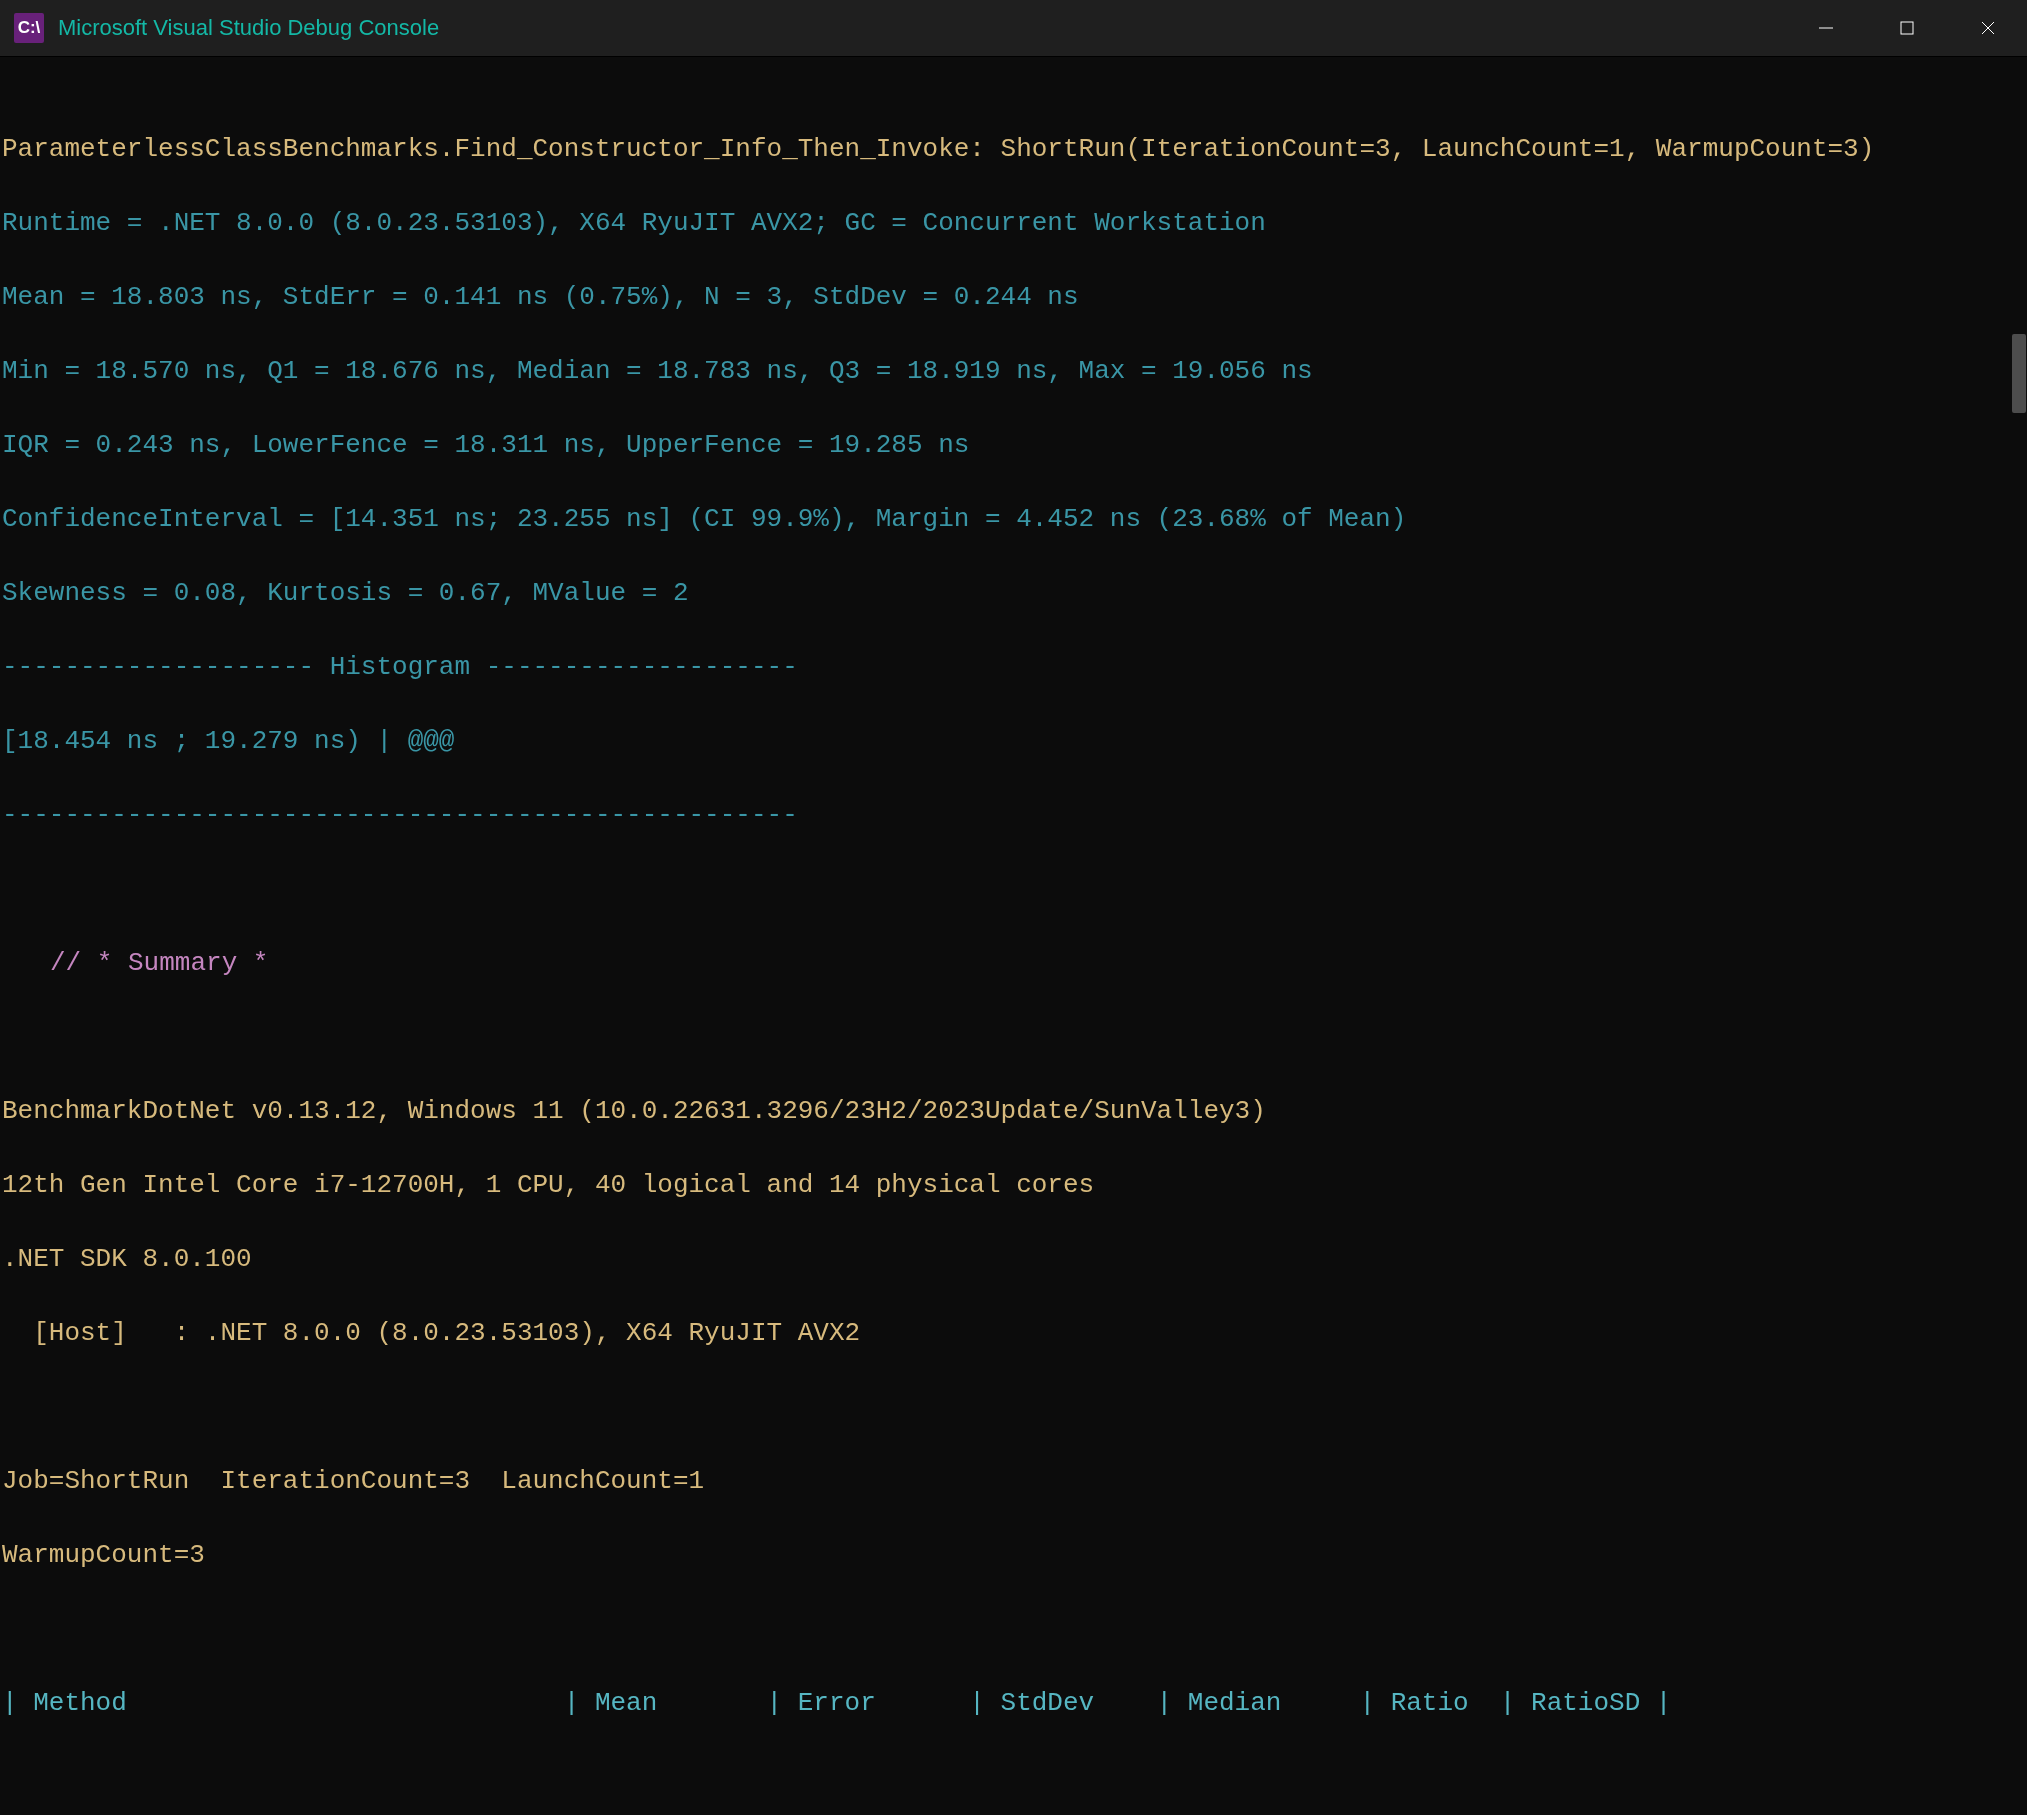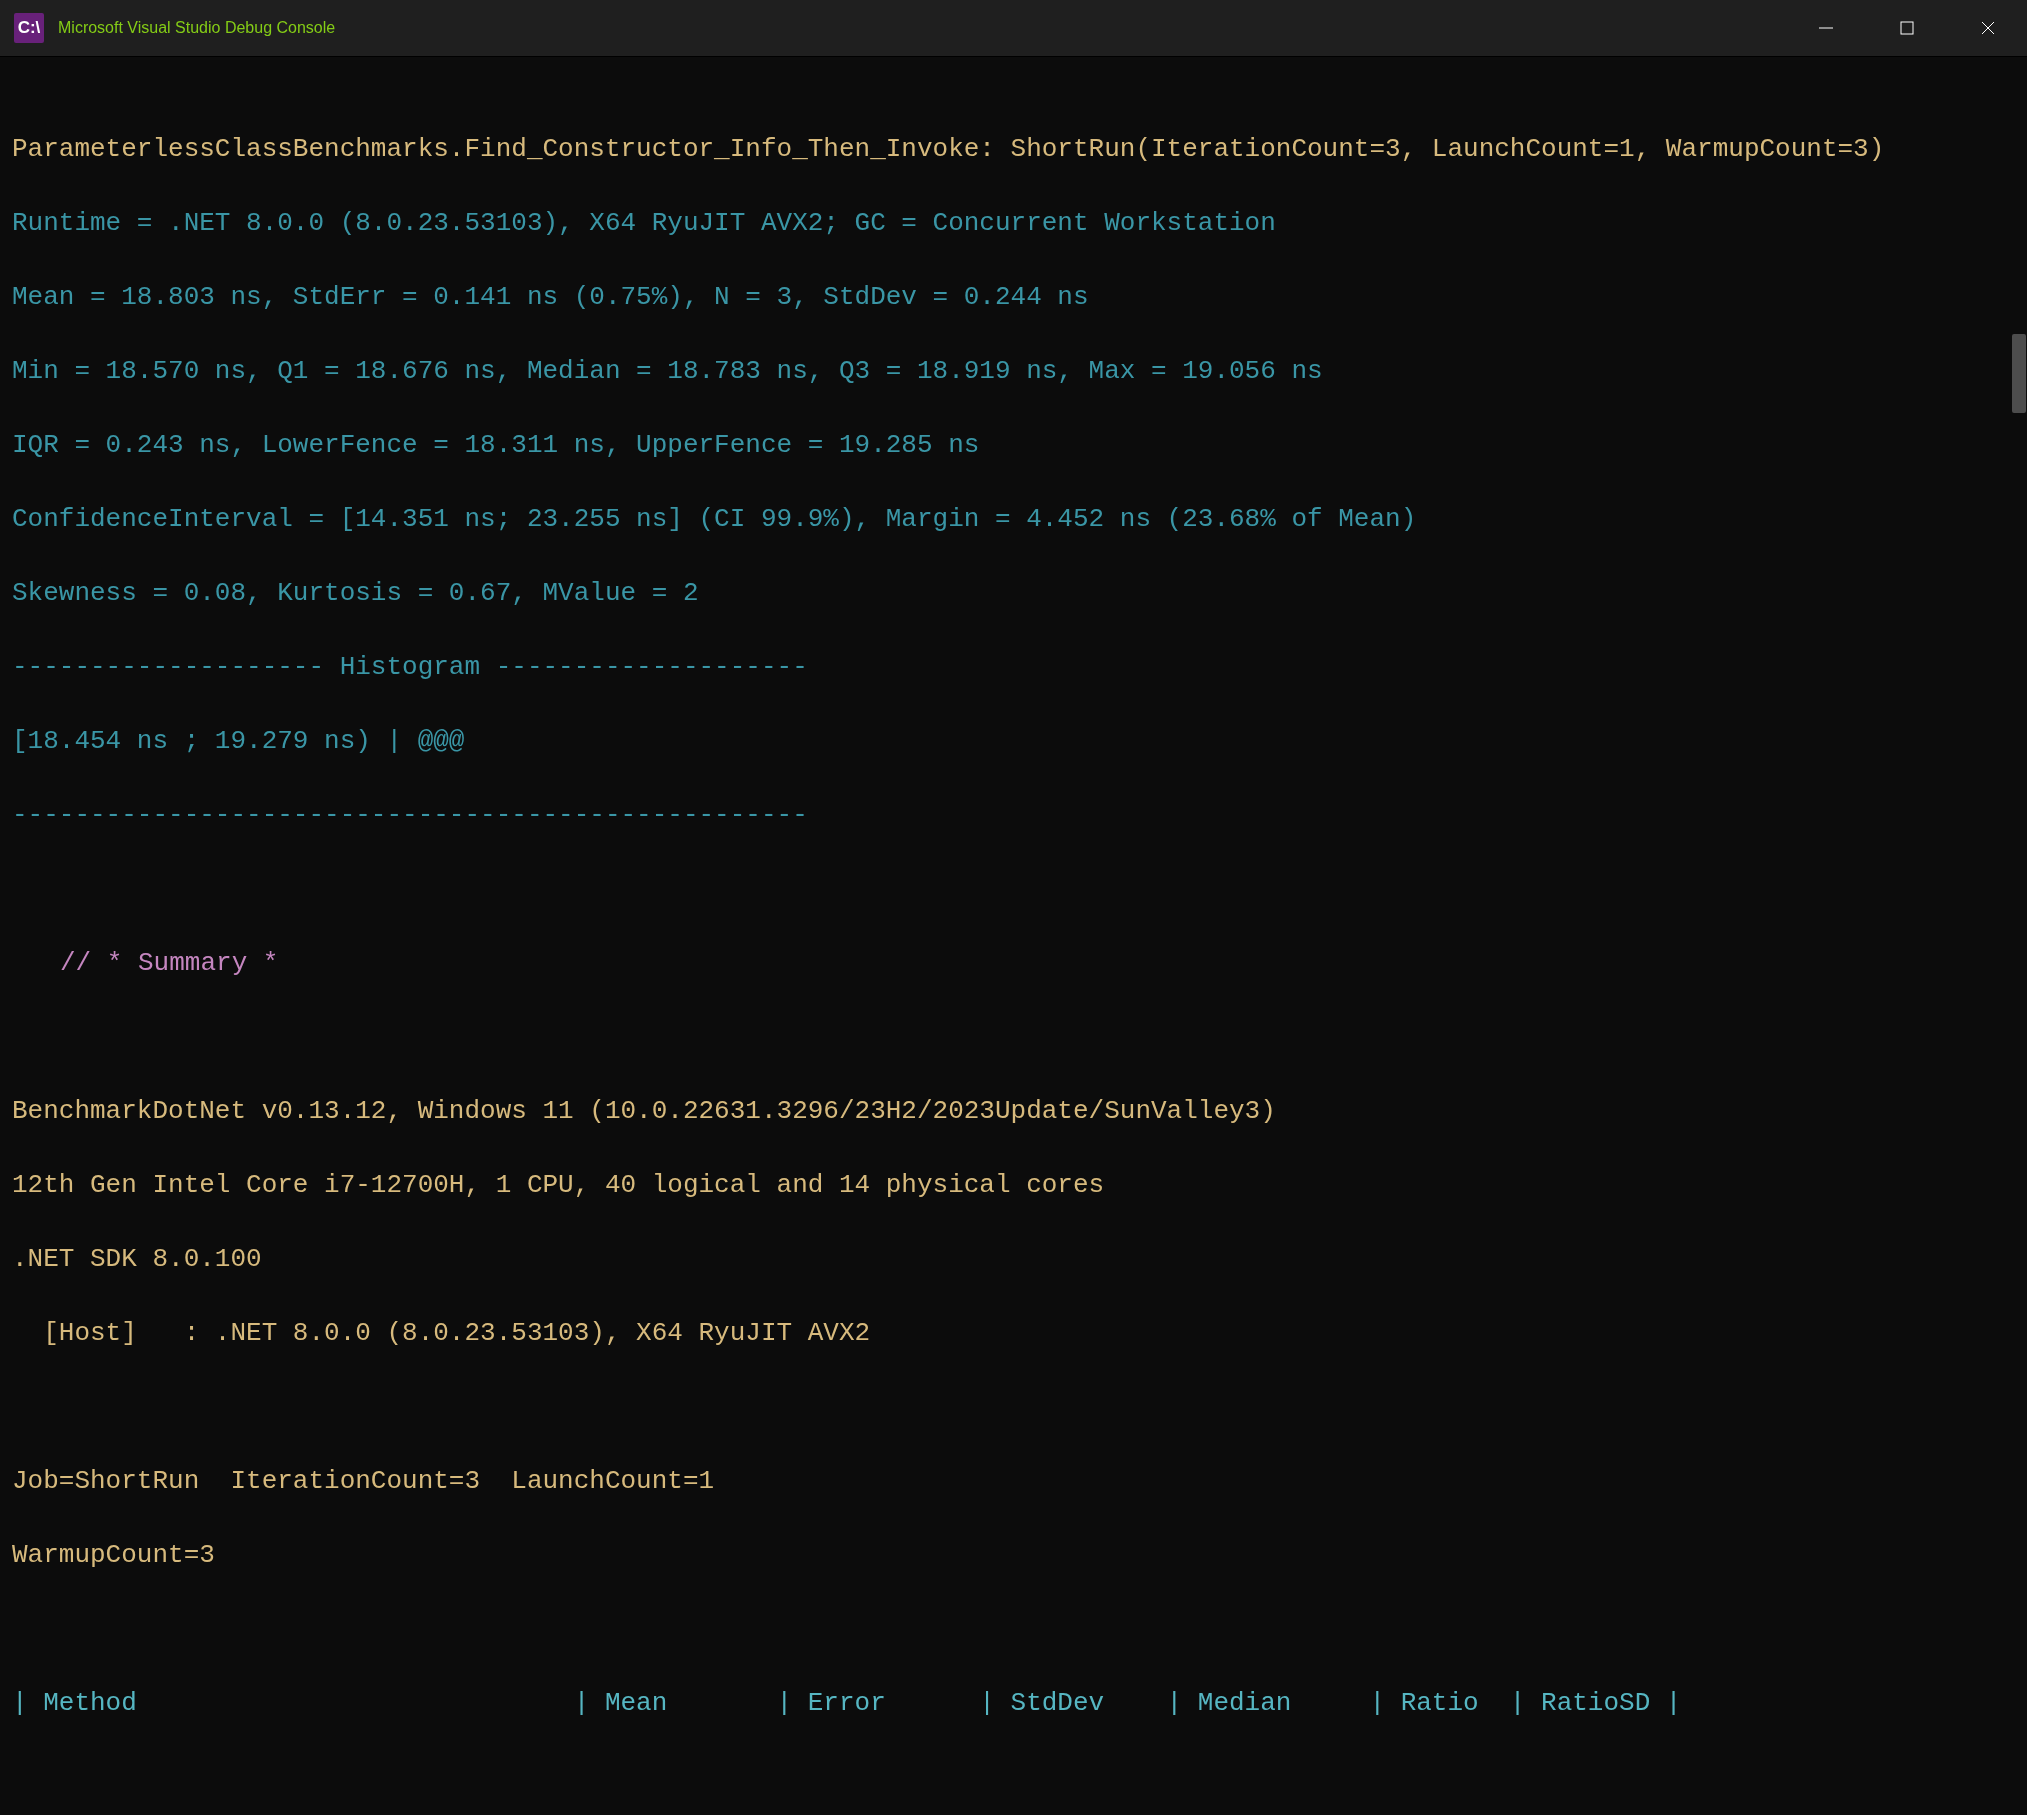--- a/index.html
+++ b/index.html
@@ -1,25 +1,25 @@
 <!DOCTYPE html>
 <html><head>
 <meta charset="utf-8">
 <style>
   * { margin:0; padding:0; box-sizing:border-box; }
   body { background:#0c0c0c; font-family:Consolas,'Courier New',monospace; font-size:26px; color:#ccc; width:2028px; height:1816px; overflow:hidden; }
   .window { width:2028px; height:1816px; background:#0c0c0c; display:flex; flex-direction:column; }
   .titlebar { height:57px; background:#1f1f1f; display:flex; align-items:center; justify-content:space-between; border-bottom:1px solid #000; }
   .title-left { display:flex; align-items:center; gap:14px; padding-left:14px; }
   .app-icon { width:30px; height:30px; background:#68217a; color:#fff; font-family:Arial,sans-serif; font-size:17px; font-weight:bold; display:flex; align-items:center; justify-content:center; border-radius:2px; }
-  .title-text { color:#84cc16; font-family:'Segoe UI',Arial,sans-serif; font-size:16px; }
+  .title-text { color:#14b8a6; font-family:'Segoe UI',Arial,sans-serif; font-size:22px; }
   .win-controls { display:flex; }
   .win-btn { width:81px; height:57px; display:flex; align-items:center; justify-content:center; color:#fff; font-family:Arial,sans-serif; }
   .win-btn svg { width:18px; height:18px; stroke:#fff; stroke-width:1; fill:none; }
-  .console { flex:1; padding:0 0 0 12px; line-height:37px; white-space:pre; overflow:hidden; position:relative; }
+  .console { flex:1; padding:0 0 0 2px; line-height:37px; white-space:pre; overflow:hidden; position:relative; }
   .scroll-thumb { position:absolute; right:2px; top:277px; width:14px; height:79px; background:#4d4d4d; border-radius:2px; }
   .c-teal  { color:#3a96a6; }
   .c-tealL { color:#56b6c2; }
   .c-gold  { color:#d7ba7d; }
   .c-mag   { color:#c586c0;margin-left:48px; }
   .row { display:block; }
 </style>
 </head>
 <body>
 

